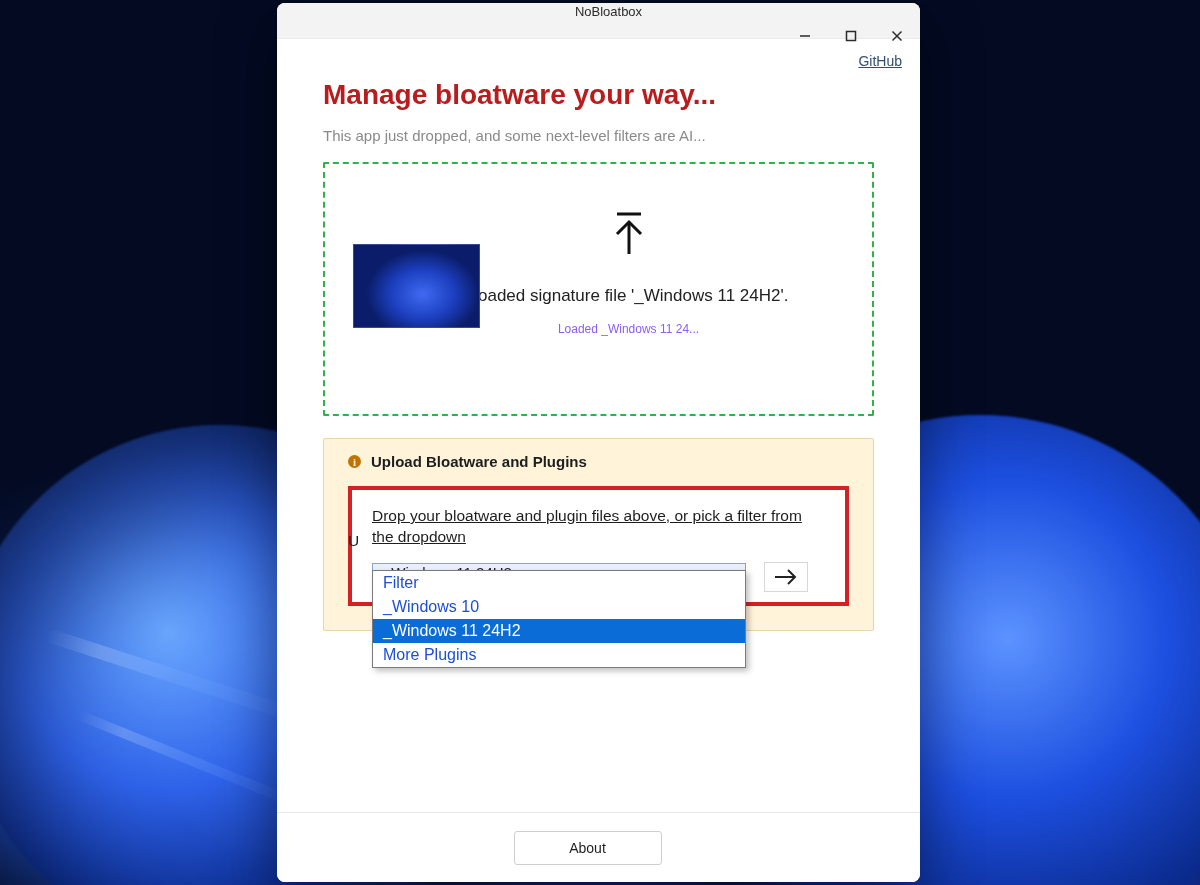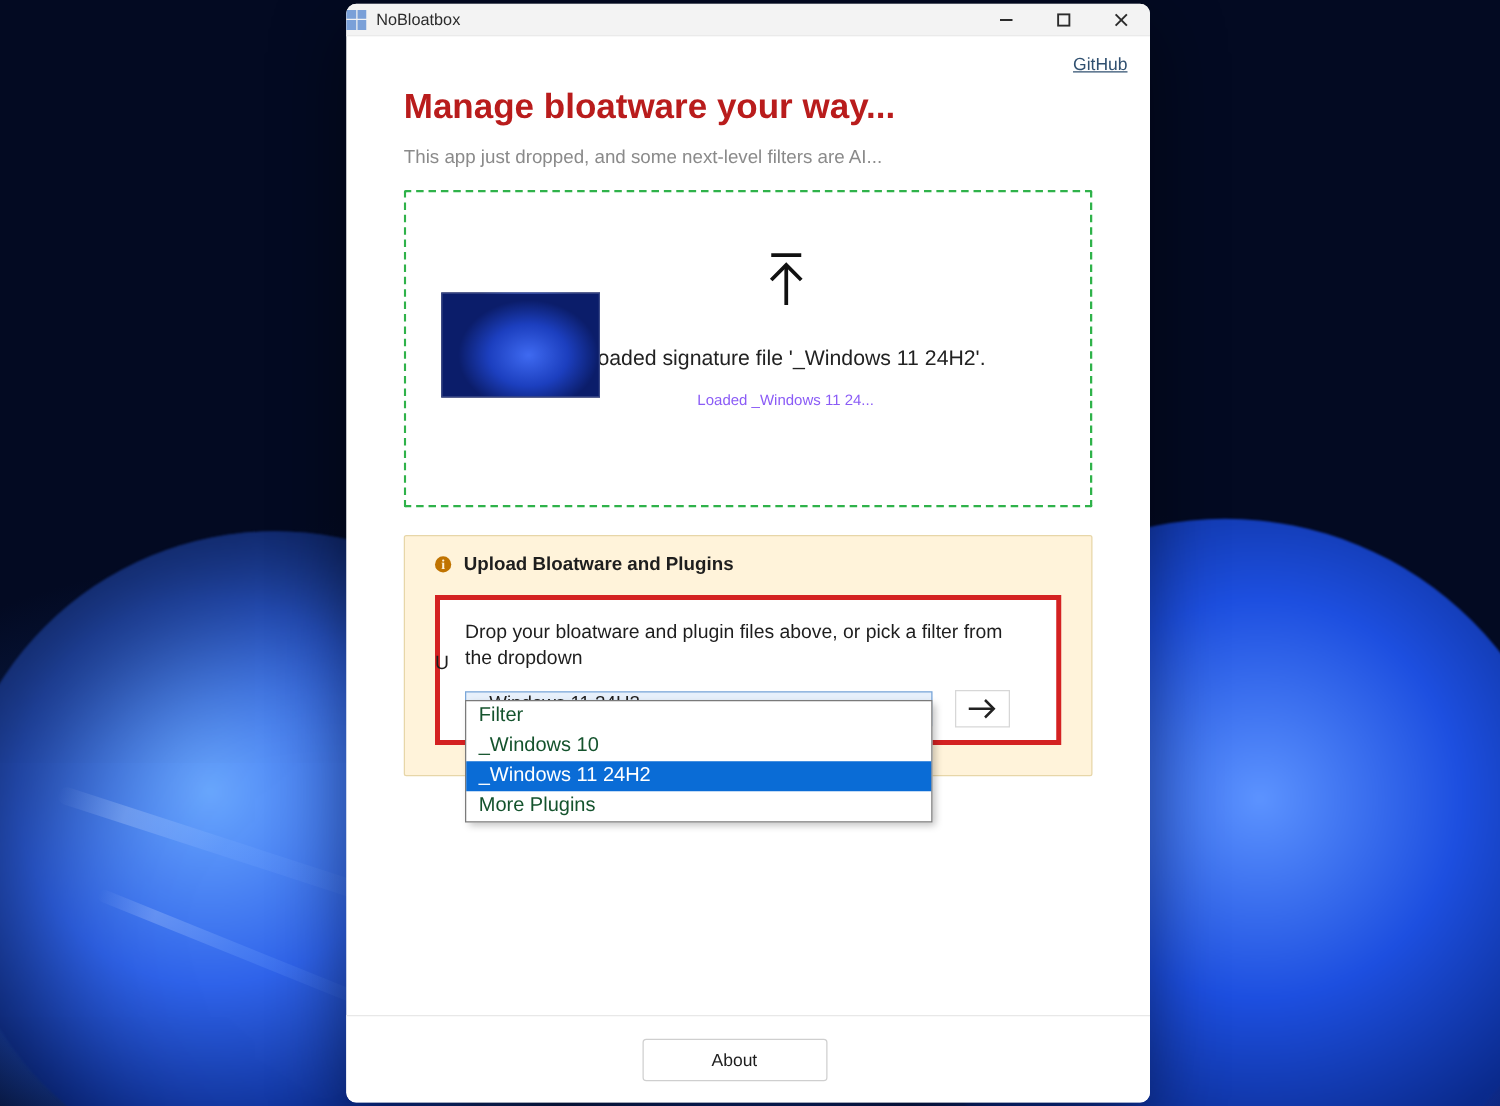--- a/index.html
+++ b/index.html
@@ -47,25 +47,26 @@
     position: absolute;
     left: 277px; top: 3px;
     width: 643px; height: 879px;
     background: #ffffff;
     border-radius: 8px;
     box-shadow: 0 18px 60px rgba(0,0,0,.45);
     display: flex; flex-direction: column;
     overflow: hidden;
   }
   .titlebar {
-    height: 26px;
+    height: 36px;
     background: #f3f3f3;
     display: flex; align-items: center;
-    padding-left: 0;
+    padding-left: 20px;
     border-bottom: 1px solid #eaeaea;
+    flex-direction: column;
   }
   .app-icon {
     width: 16px; height: 16px; margin-right: 8px;
     display: grid; grid-template: 1fr 1fr / 1fr 1fr; gap: 1px;
   }
   .app-icon span { background:#7aa0d8; }
   .title-text { font-size: 13px; color: #2b2b2b; }
   .win-controls { margin-left: auto; display: flex; }
   .win-btn {
     width: 46px; height: 34px;
@@ -118,21 +119,21 @@
     border-radius: 2px;
     padding: 14px 24px 24px 24px;
   }
   .panel-head { display:flex; align-items:center; gap:10px; font-weight:700; font-size:15px; color:#1e1e1e; }
   .info-dot { width:13px; height:13px; border-radius:50%; background:#c07300; display:flex; align-items:center; justify-content:center; color:#fff3da; font-size:11px; font-weight:700; font-family: Georgia, serif;}
   .redbox {
     margin-top: 16px; border:4px solid #d42121; background:#fff;
     padding: 16px 20px 10px 20px;
     position: relative;
   }
-  .rb-text { font-size: 15.5px; color:#1e1e1e; line-height:1.35; }
+  .rb-text { font-size: 15.5px; color:#1e1e1e; line-height:1.35;text-decoration:underline; }
   .combo-row { margin-top: 14px; display:flex; align-items:center; gap:18px; }
   .combo {
     width: 374px; height: 28px; position:relative;
     border:1px solid #7aa6d8; background:#e7f0fb;
     padding: 0 24px 0 10px; font-size:15px; color:#1e1e1e;
     cursor:pointer;
   }
   .combo .chev { position:absolute; right:6px; top:50%; transform:translateY(-50%); color:#5a728e; font-size:11px;}
   .go-btn {
     width: 44px; height: 30px; border:1px solid #d7d7d7; background:#fff;
@@ -140,21 +141,21 @@
     cursor:pointer;
   }
   .go-btn svg{stroke:#222; stroke-width:2; fill:none;}
 
   .dropdown {
     position:absolute; left:20px; top:80px;
     width: 374px; border:1px solid #7a7a7a; background:#fff;
     box-shadow: 3px 3px 6px rgba(0,0,0,.25);
   }
   .dd-item {
-    padding: 1px 10px; font-size: 16px; color:#14532d; cursor:pointer;
+    padding: 1px 10px; font-size: 16px; color:#1d4ed8; cursor:pointer;
     height:24px; line-height:22px;
   }
   .dd-item.sel { background:#0a6cd6; color:#fff; }
   .discover {
     margin-top: 110px; font-size:15.5px; color:#1e1e1e;
   }
 
   .footer {
     height: 70px; border-top:1px solid #e8e8e8; background:#fff;
     display:flex; align-items:center; justify-content:center; padding-right:22px;

